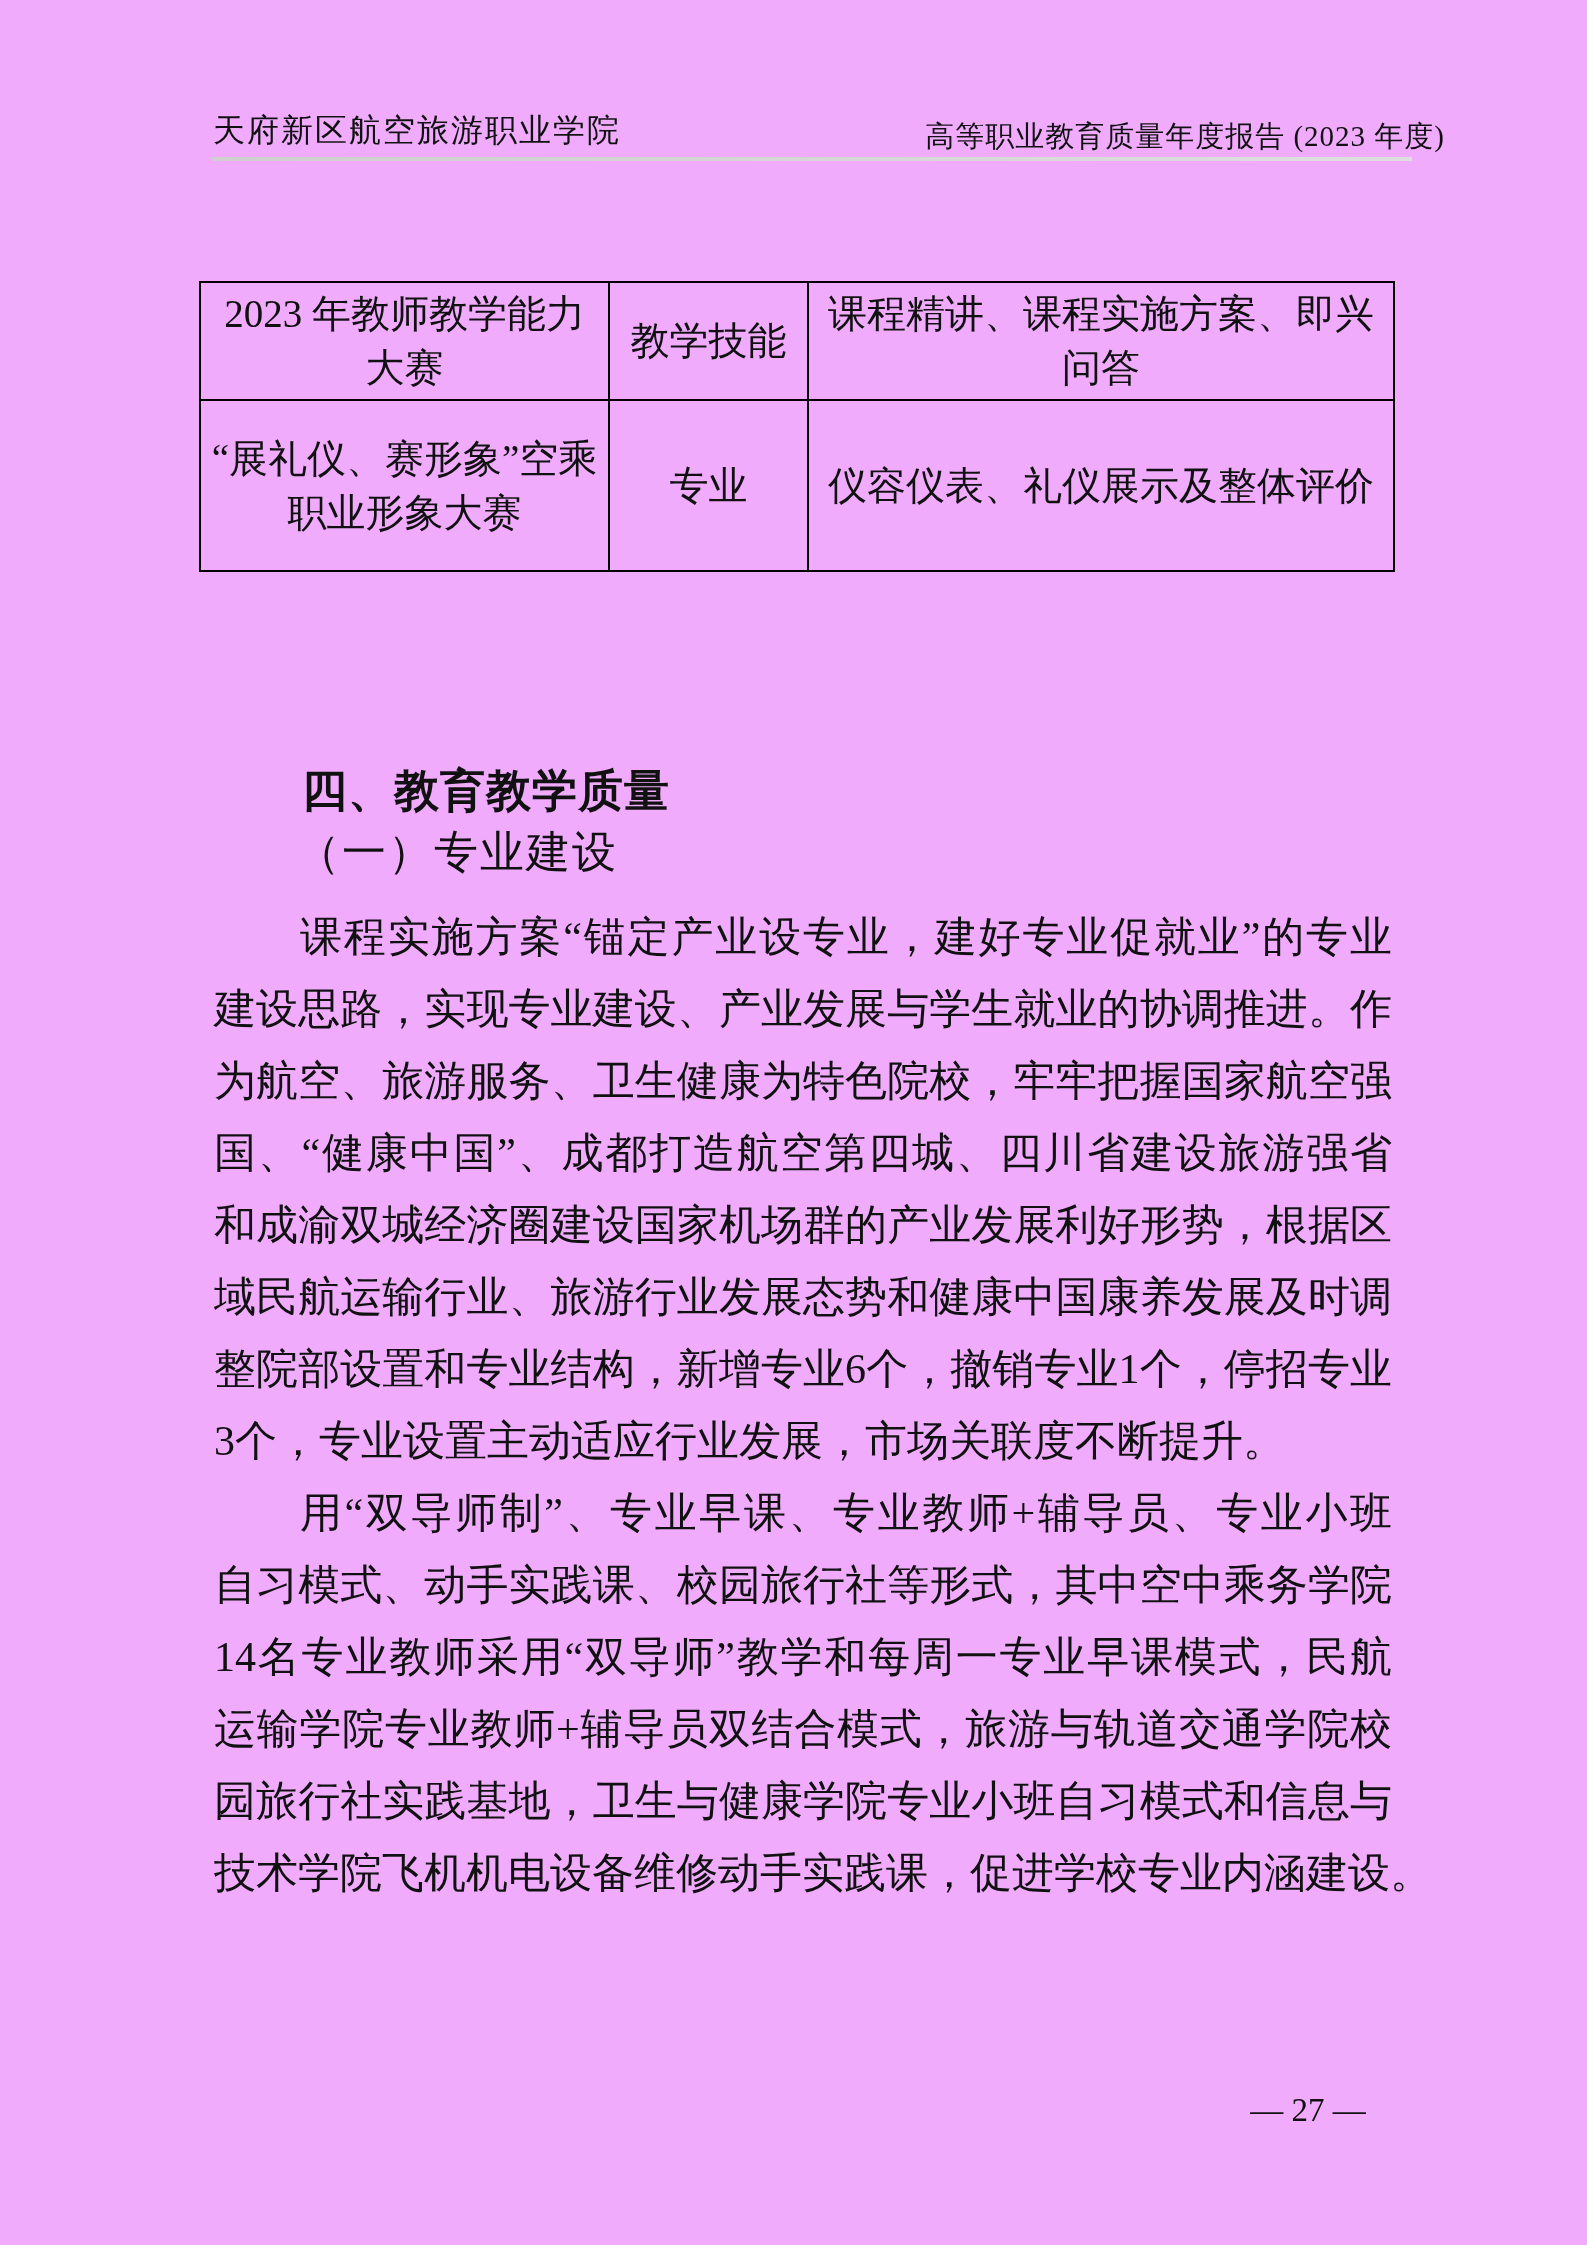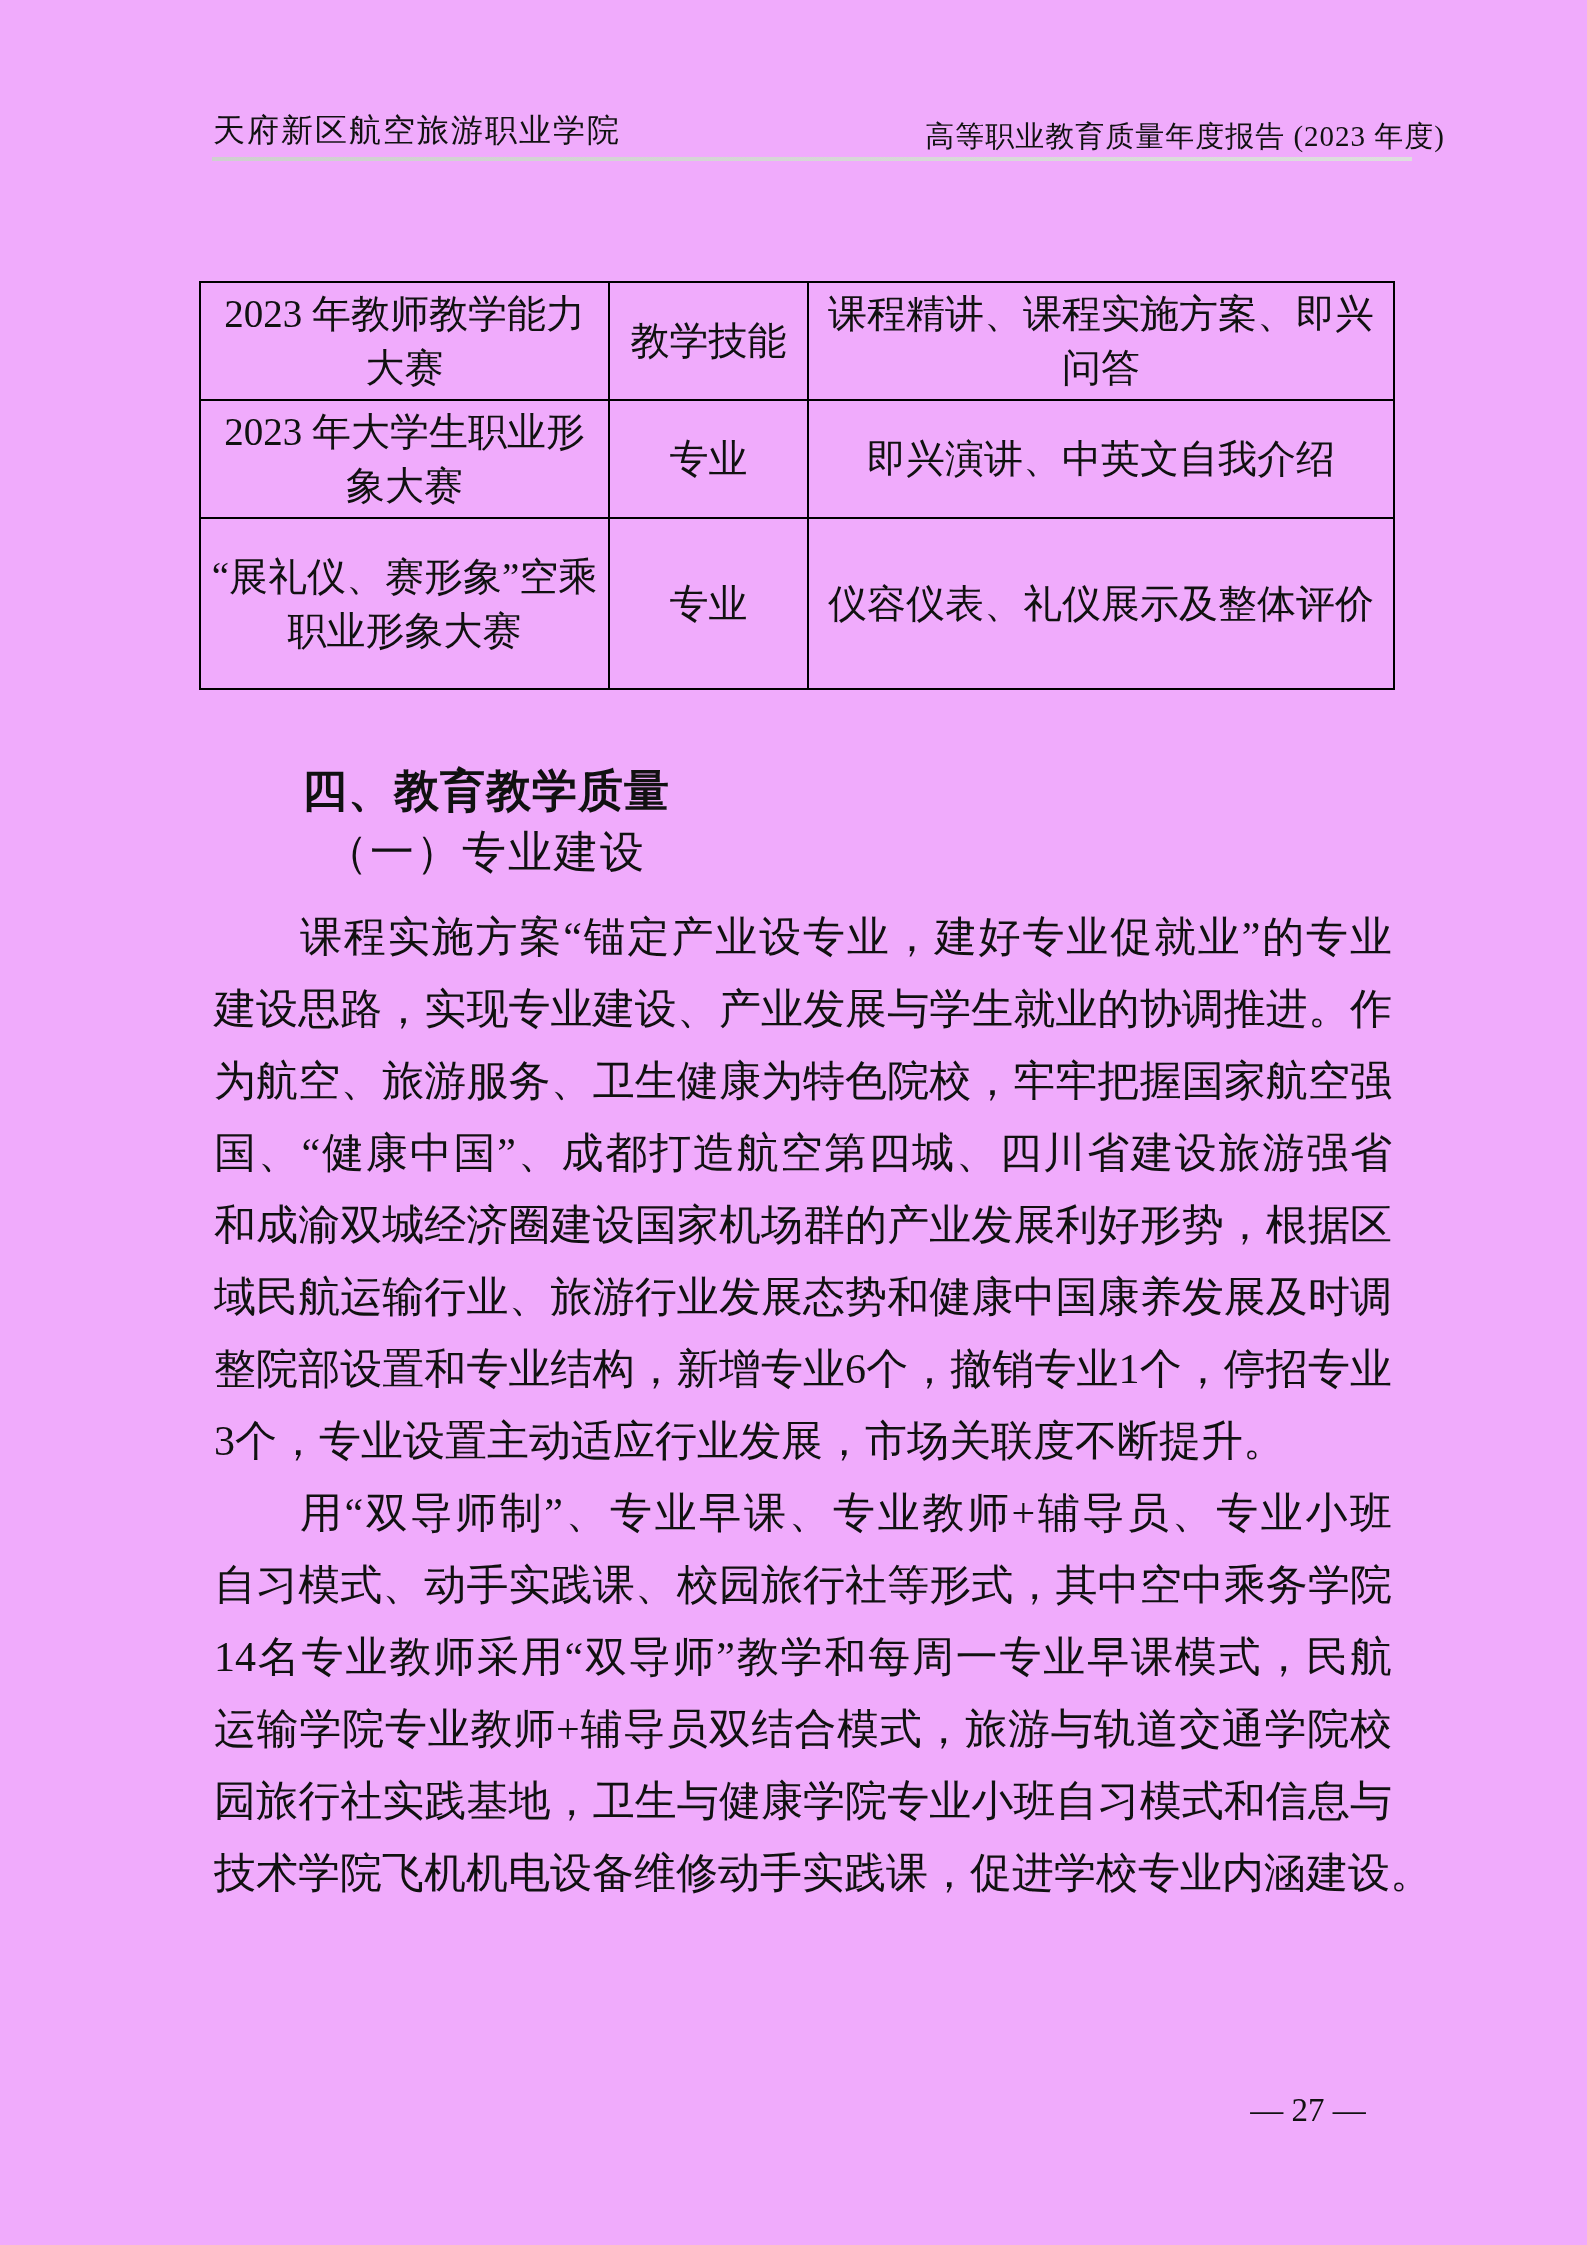--- a/index.html
+++ b/index.html
@@ -43,21 +43,20 @@
   .sec-heading {
     position:absolute; left:302px; top:766px;
     font-family:"Liberation Sans","DejaVu Sans",sans-serif;
     font-weight:700; font-size:45px; line-height:1.1;
     letter-spacing:1px;
   }
   .sec-subheading {
     position:absolute; left:296px; top:829px;
     font-size:44px; line-height:1.1; font-weight:500;
     letter-spacing:2px;
-    margin-left:28px;
   }
   
   .bodytext {
     position:absolute; left:214px; top:901px;
     width:1178px;
     font-size:42px; line-height:72px;
     letter-spacing:0;
   }
   .line { height:72px; white-space:nowrap; }
   .line.just {
@@ -88,25 +87,20 @@
       <col style="width:409px">
       <col style="width:199px">
       <col style="width:586px">
     </colgroup>
     <tbody>
       <tr style="height:110px">
         <td>2023 年教师教学能力大赛</td>
         <td>教学技能</td>
         <td>课程精讲、课程实施方案、即兴问答</td>
       </tr>
-      <tr style="height:113px">
-        <td>2023 年大学生职业形象大赛</td>
-        <td>专业</td>
-        <td>即兴演讲、中英文自我介绍</td>
-      </tr>
       <tr style="height:171px">
         <td>“展礼仪、赛形象”空乘职业形象大赛</td>
         <td>专业</td>
         <td>仪容仪表、礼仪展示及整体评价</td>
       </tr>
     </tbody>
   </table>
 
   <div class="sec-heading">四、教育教学质量</div>
   <div class="sec-subheading">（一）专业建设</div>

